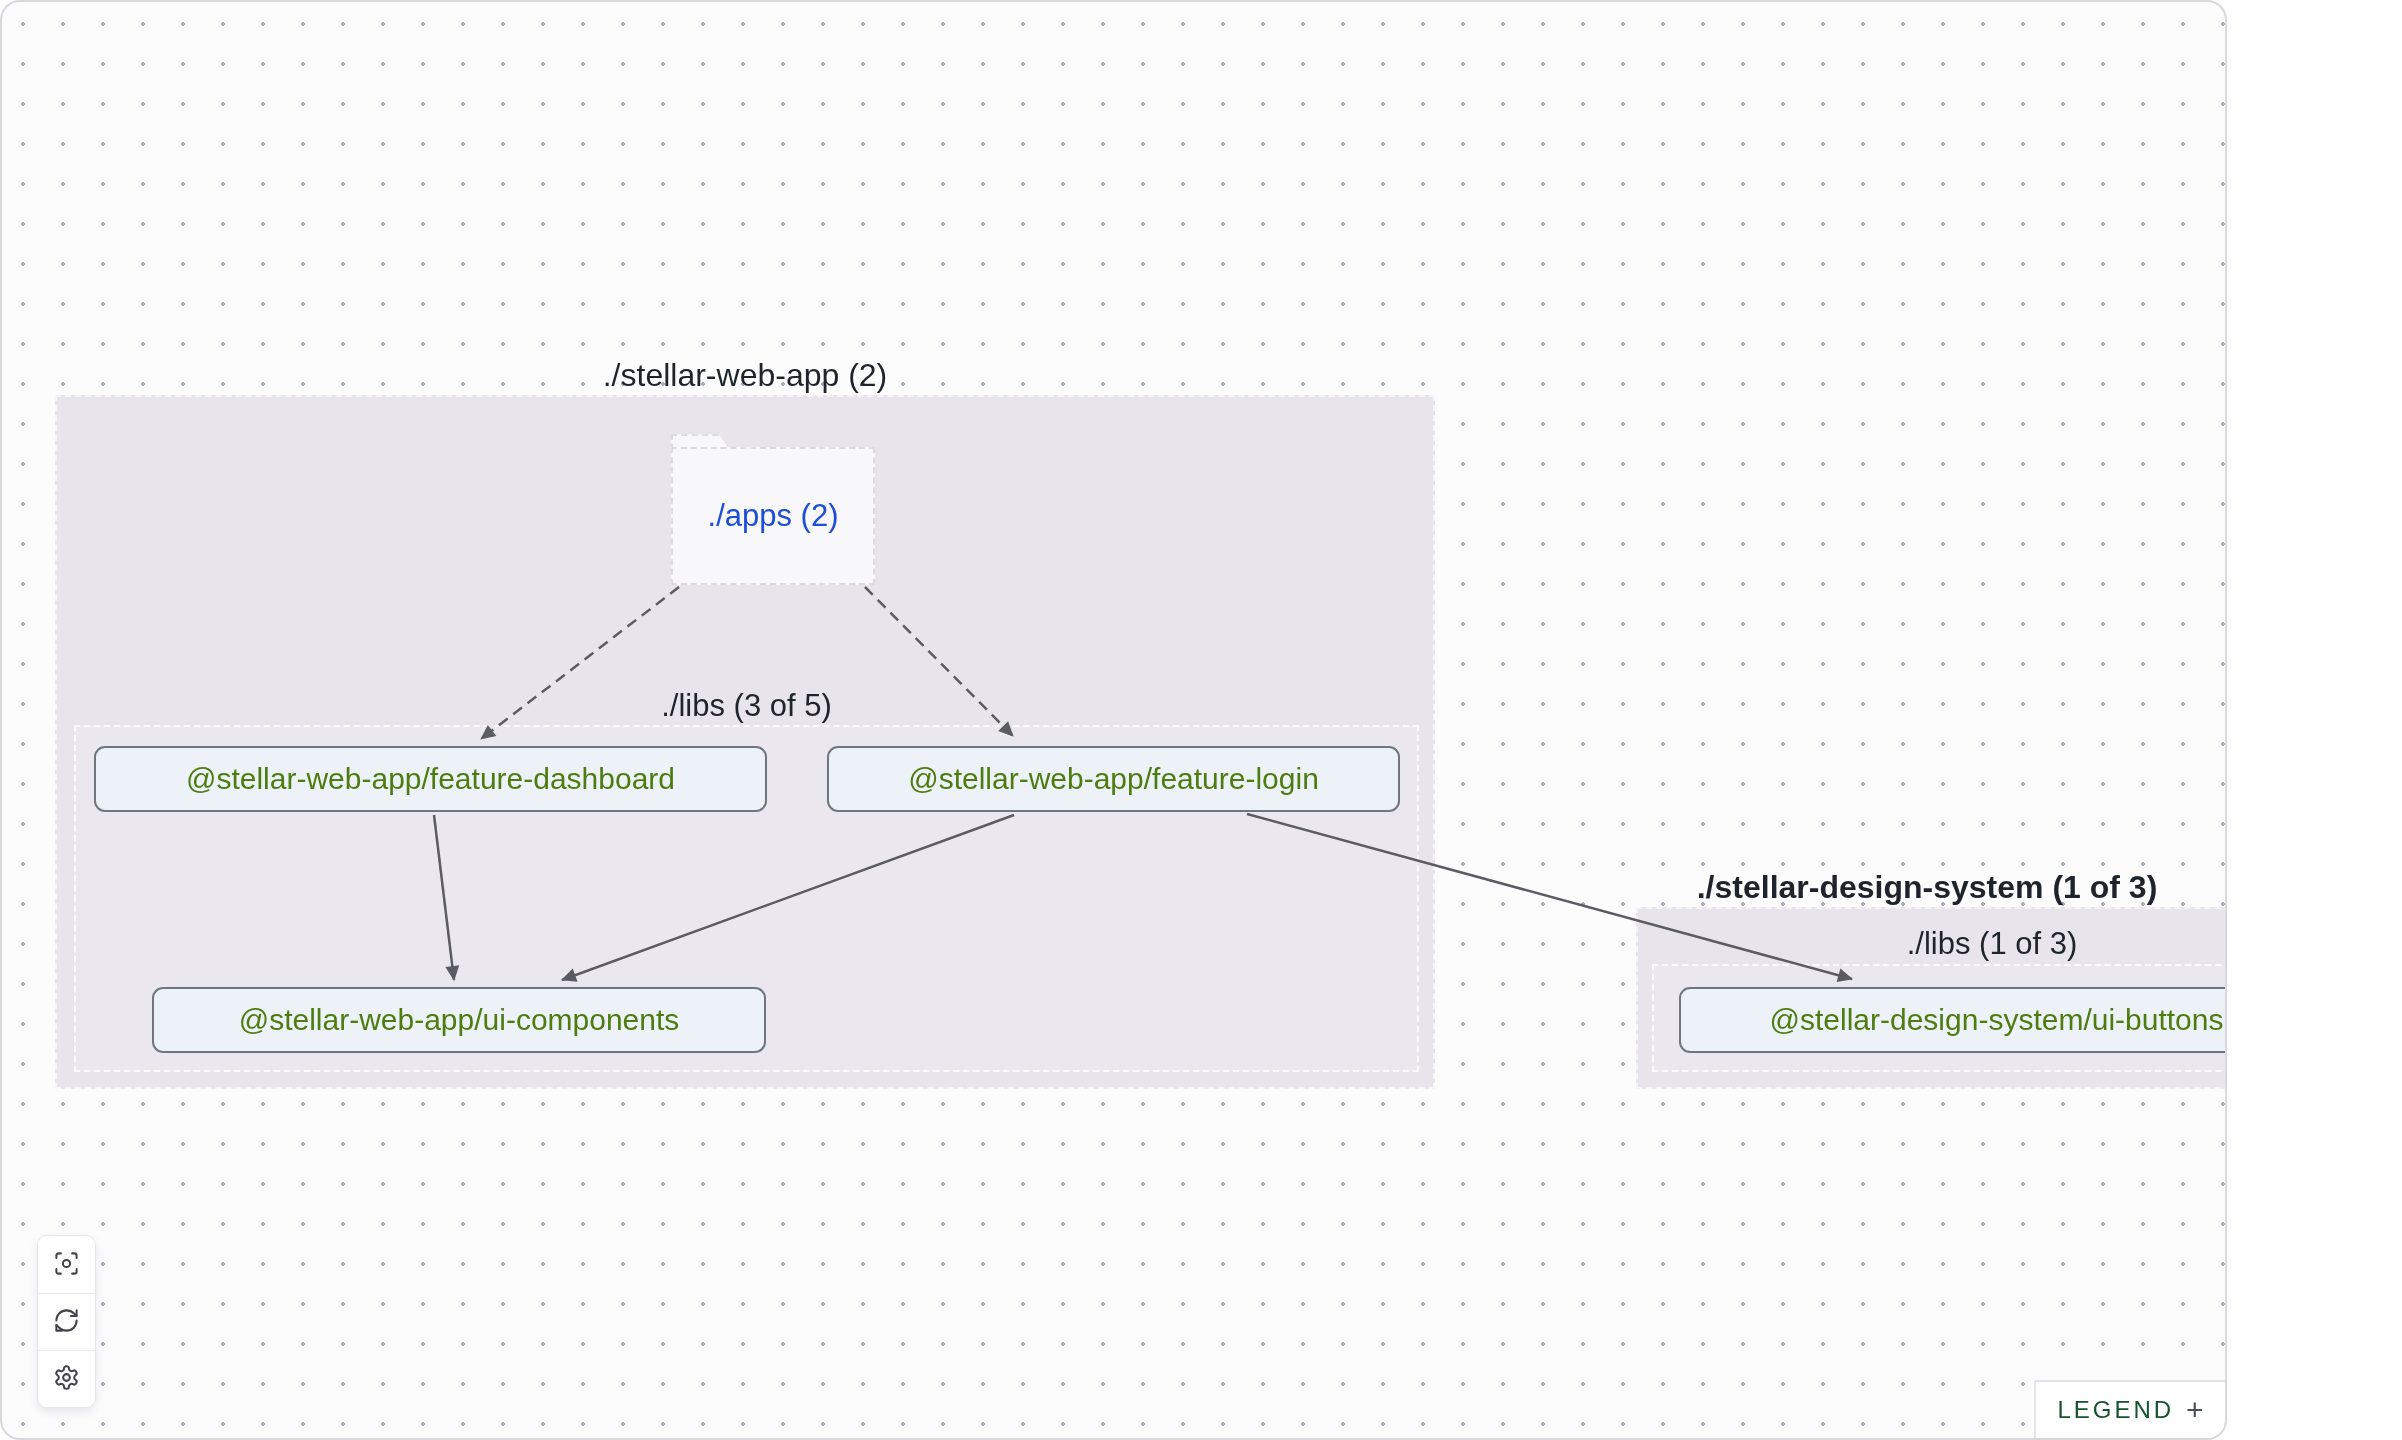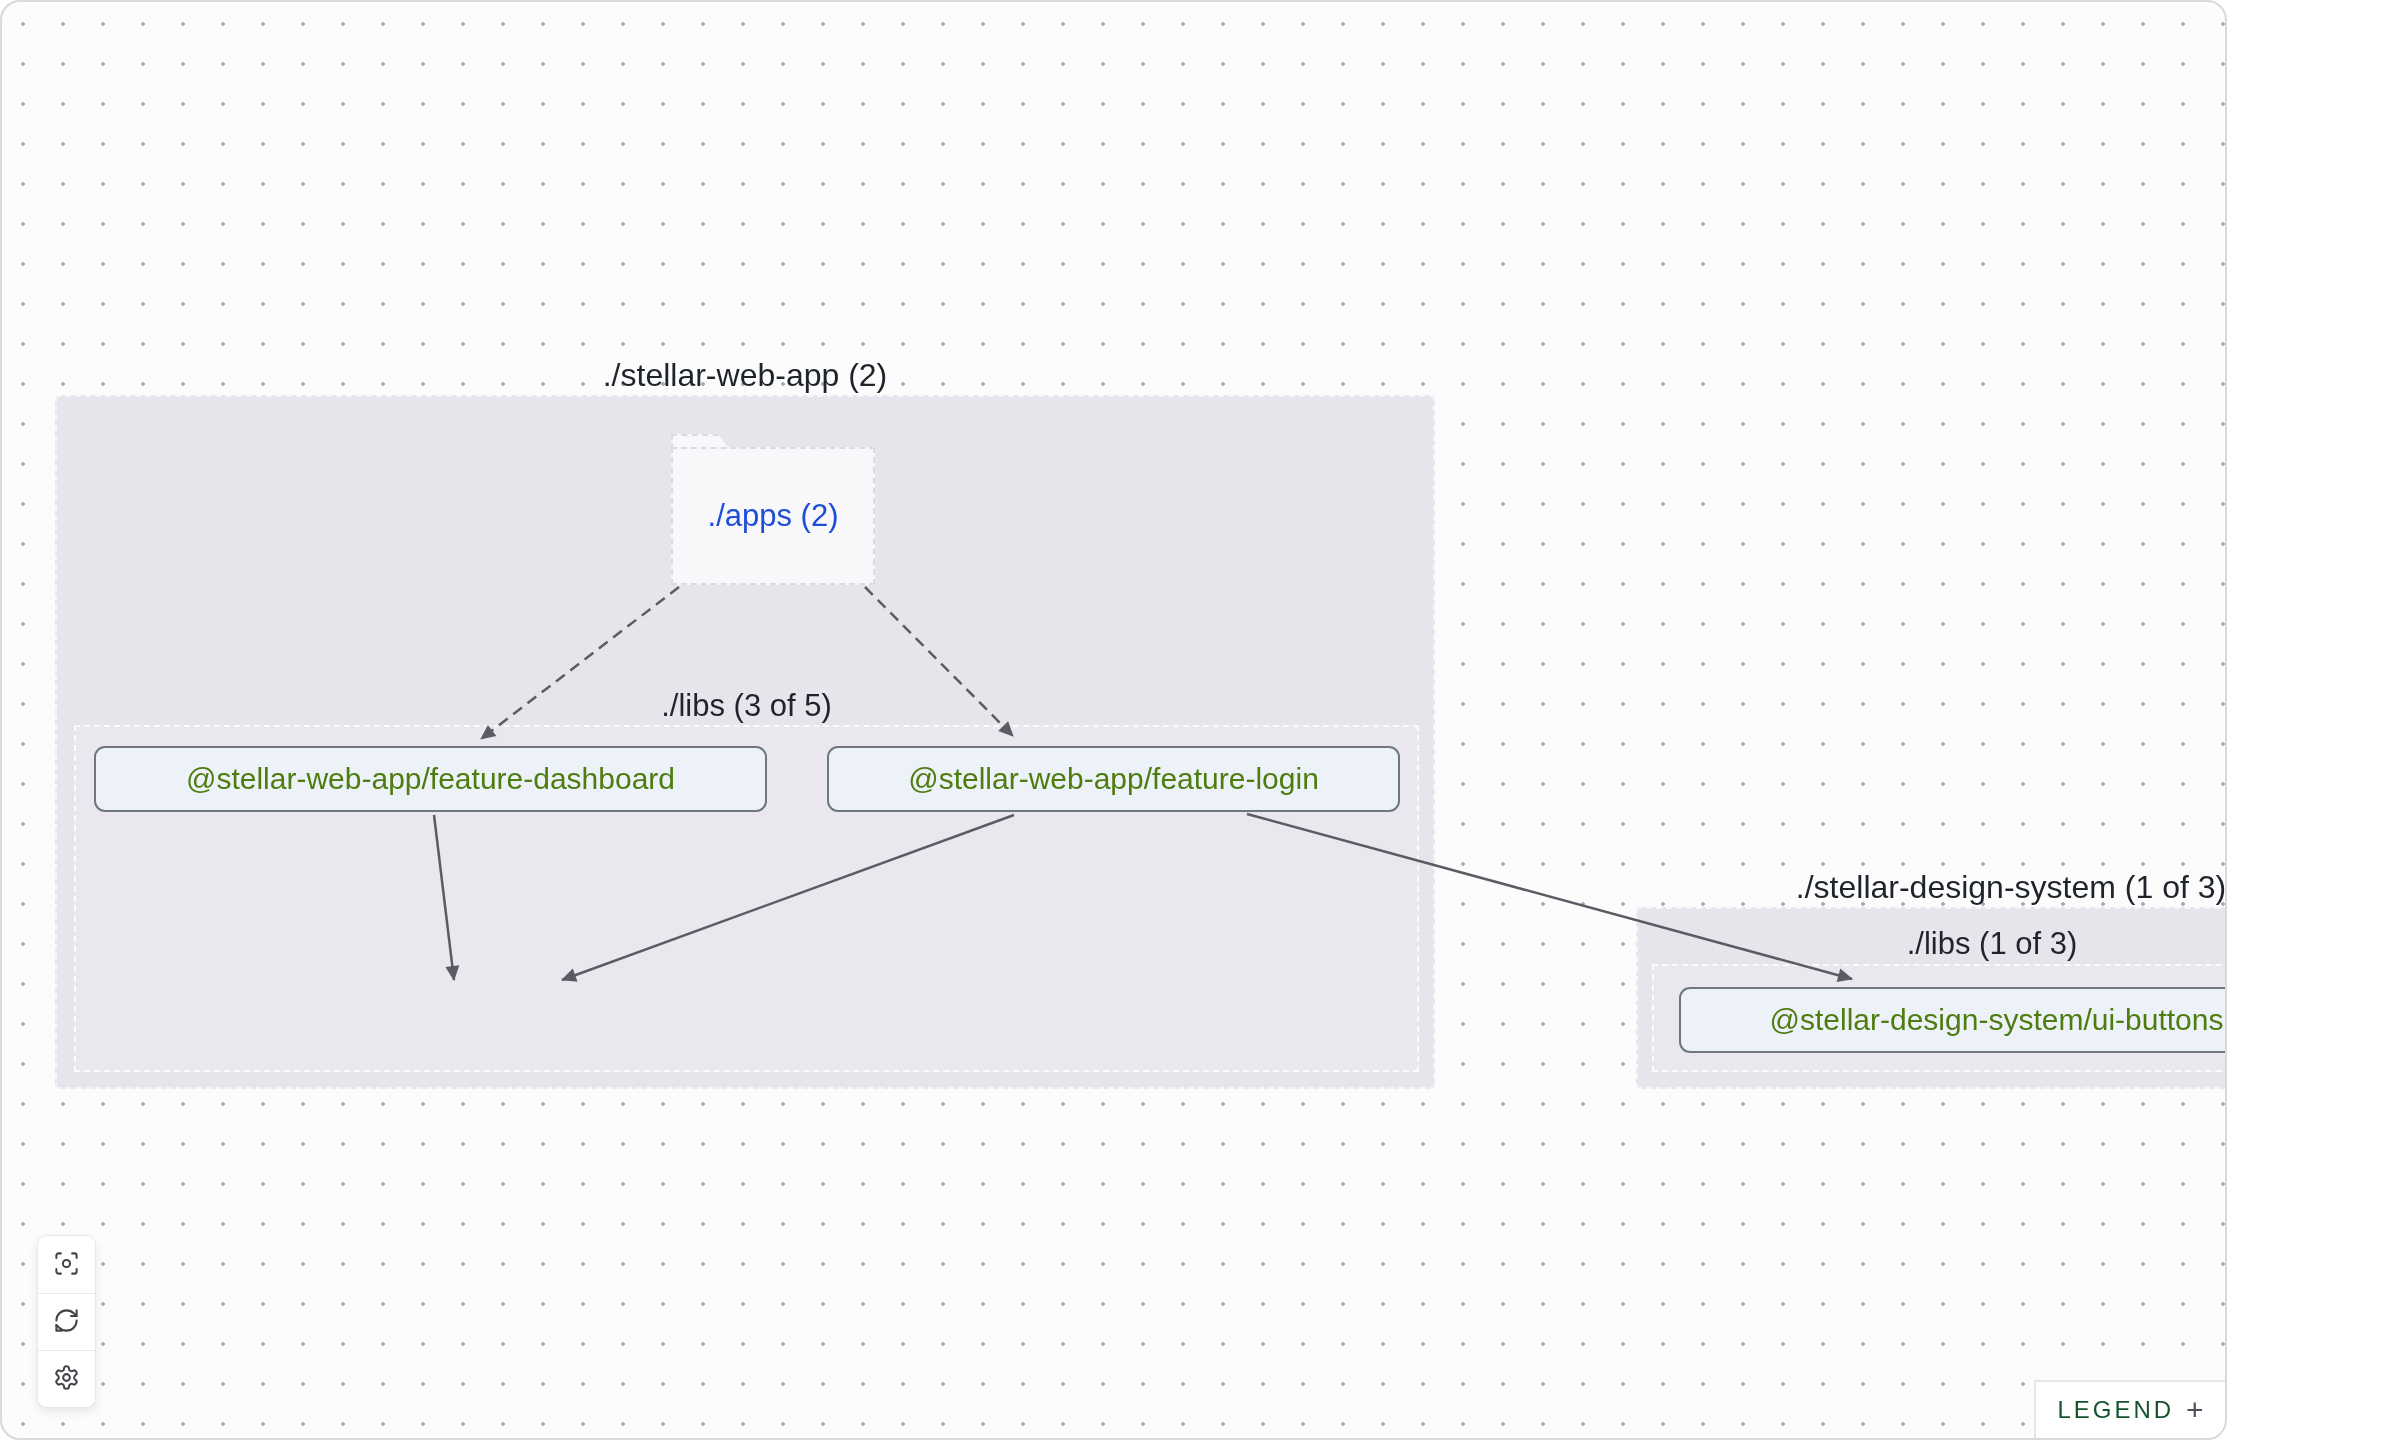--- a/index.html
+++ b/index.html
@@ -145,22 +145,23 @@
     <div class="folder-label">./apps (2)</div>
   </div>
 
   <div class="sub-label" style="left:72px;width:1345px;top:687px;">./libs (3 of 5)</div>
   <div class="group-inner" style="left:72px;top:723px;width:1345px;height:347px;"></div>
 
   <div class="node" style="left:92px;top:744px;width:673px;height:66px;">@stellar-web-app/feature-dashboard</div>
 
   <div class="node" style="left:825px;top:744px;width:573px;height:66px;">@stellar-web-app/feature-login</div>
 
-
-  <div class="group-label" style="left:1652px;width:714px;top:868px;">./stellar-design-system (1 of 3)</div>
+  <div class="node" style="left:150px;top:985px;width:614px;height:66px;">@stellar-web-app/ui-components</div>
+
+  <div class="group-label" style="left:1568px;width:714px;top:868px;font-weight:bold;">./stellar-design-system (1 of 3)</div>
 
   <div class="group" style="left:1634px;top:905px;width:714px;height:182px;"></div>
 
   <div class="sub-label" style="left:1650px;width:680px;top:925px;">./libs (1 of 3)</div>
   <div class="group-inner" style="left:1650px;top:962px;width:680px;height:108px;"></div>
 
   <div class="node" style="left:1677px;top:985px;width:635px;height:66px;text-align:right;">@stellar-design-system/ui-buttons</div>
 
   <svg class="edges" width="2402" height="1440" viewBox="0 0 2402 1440">
     <defs>

